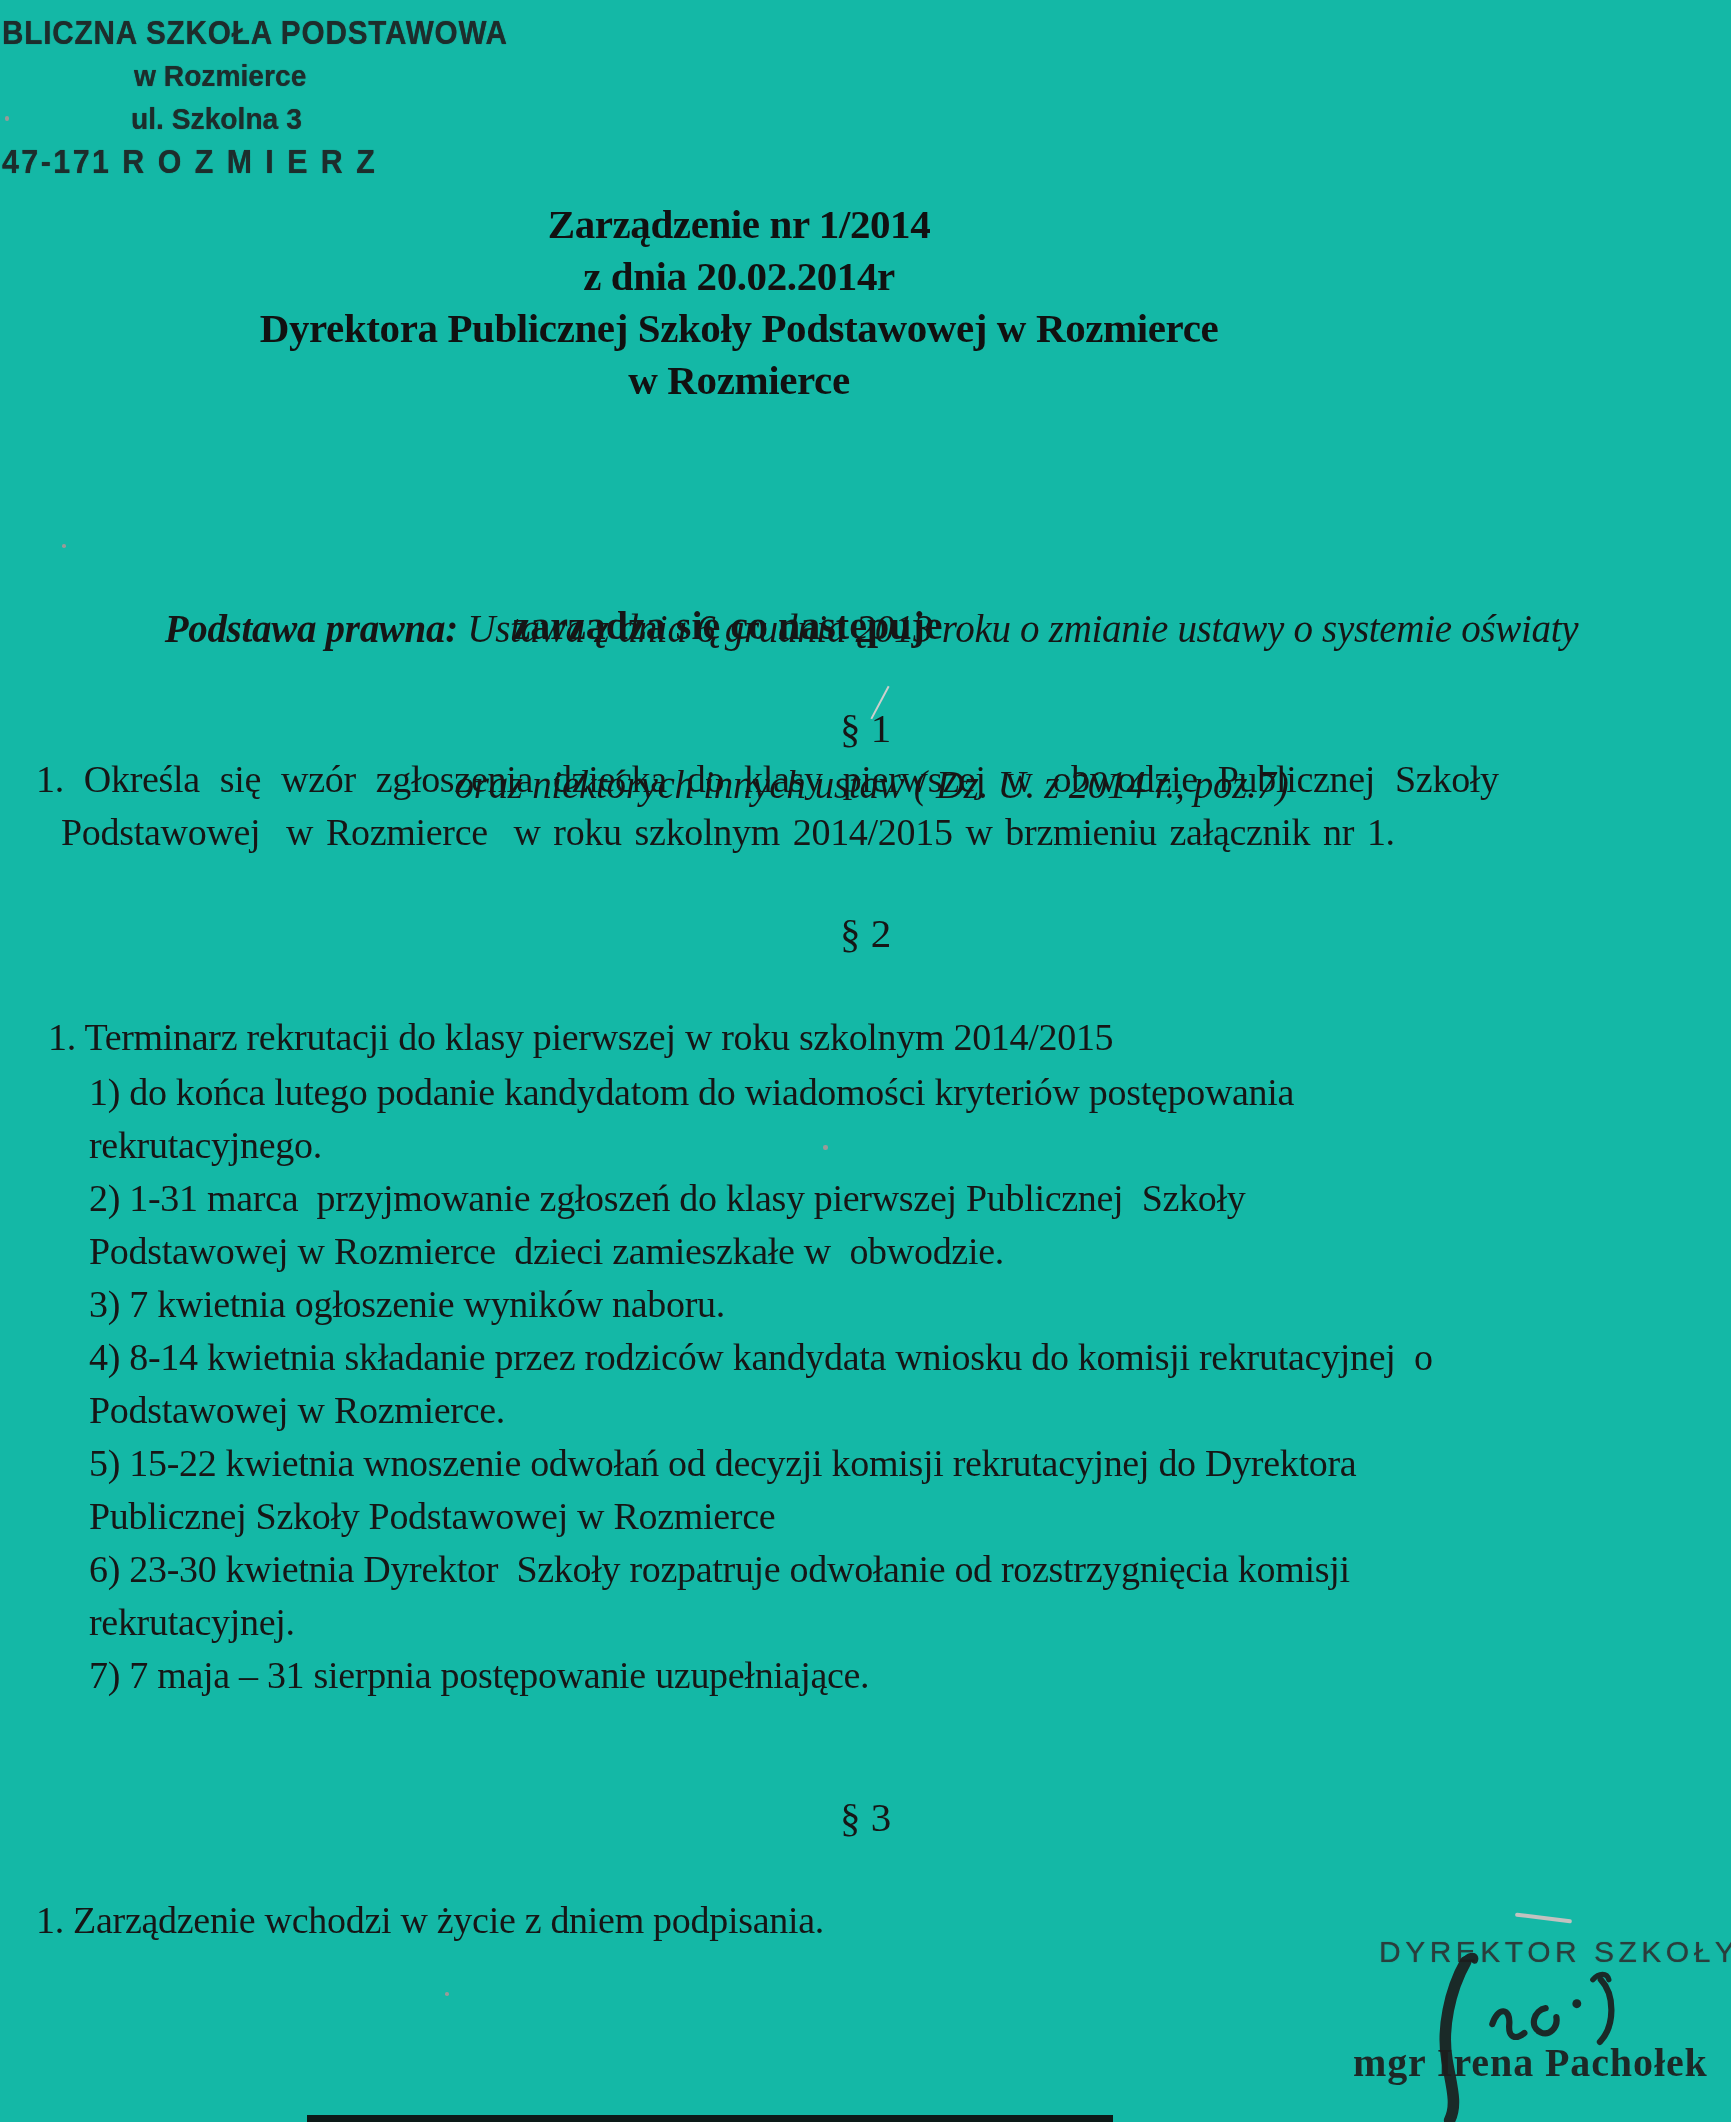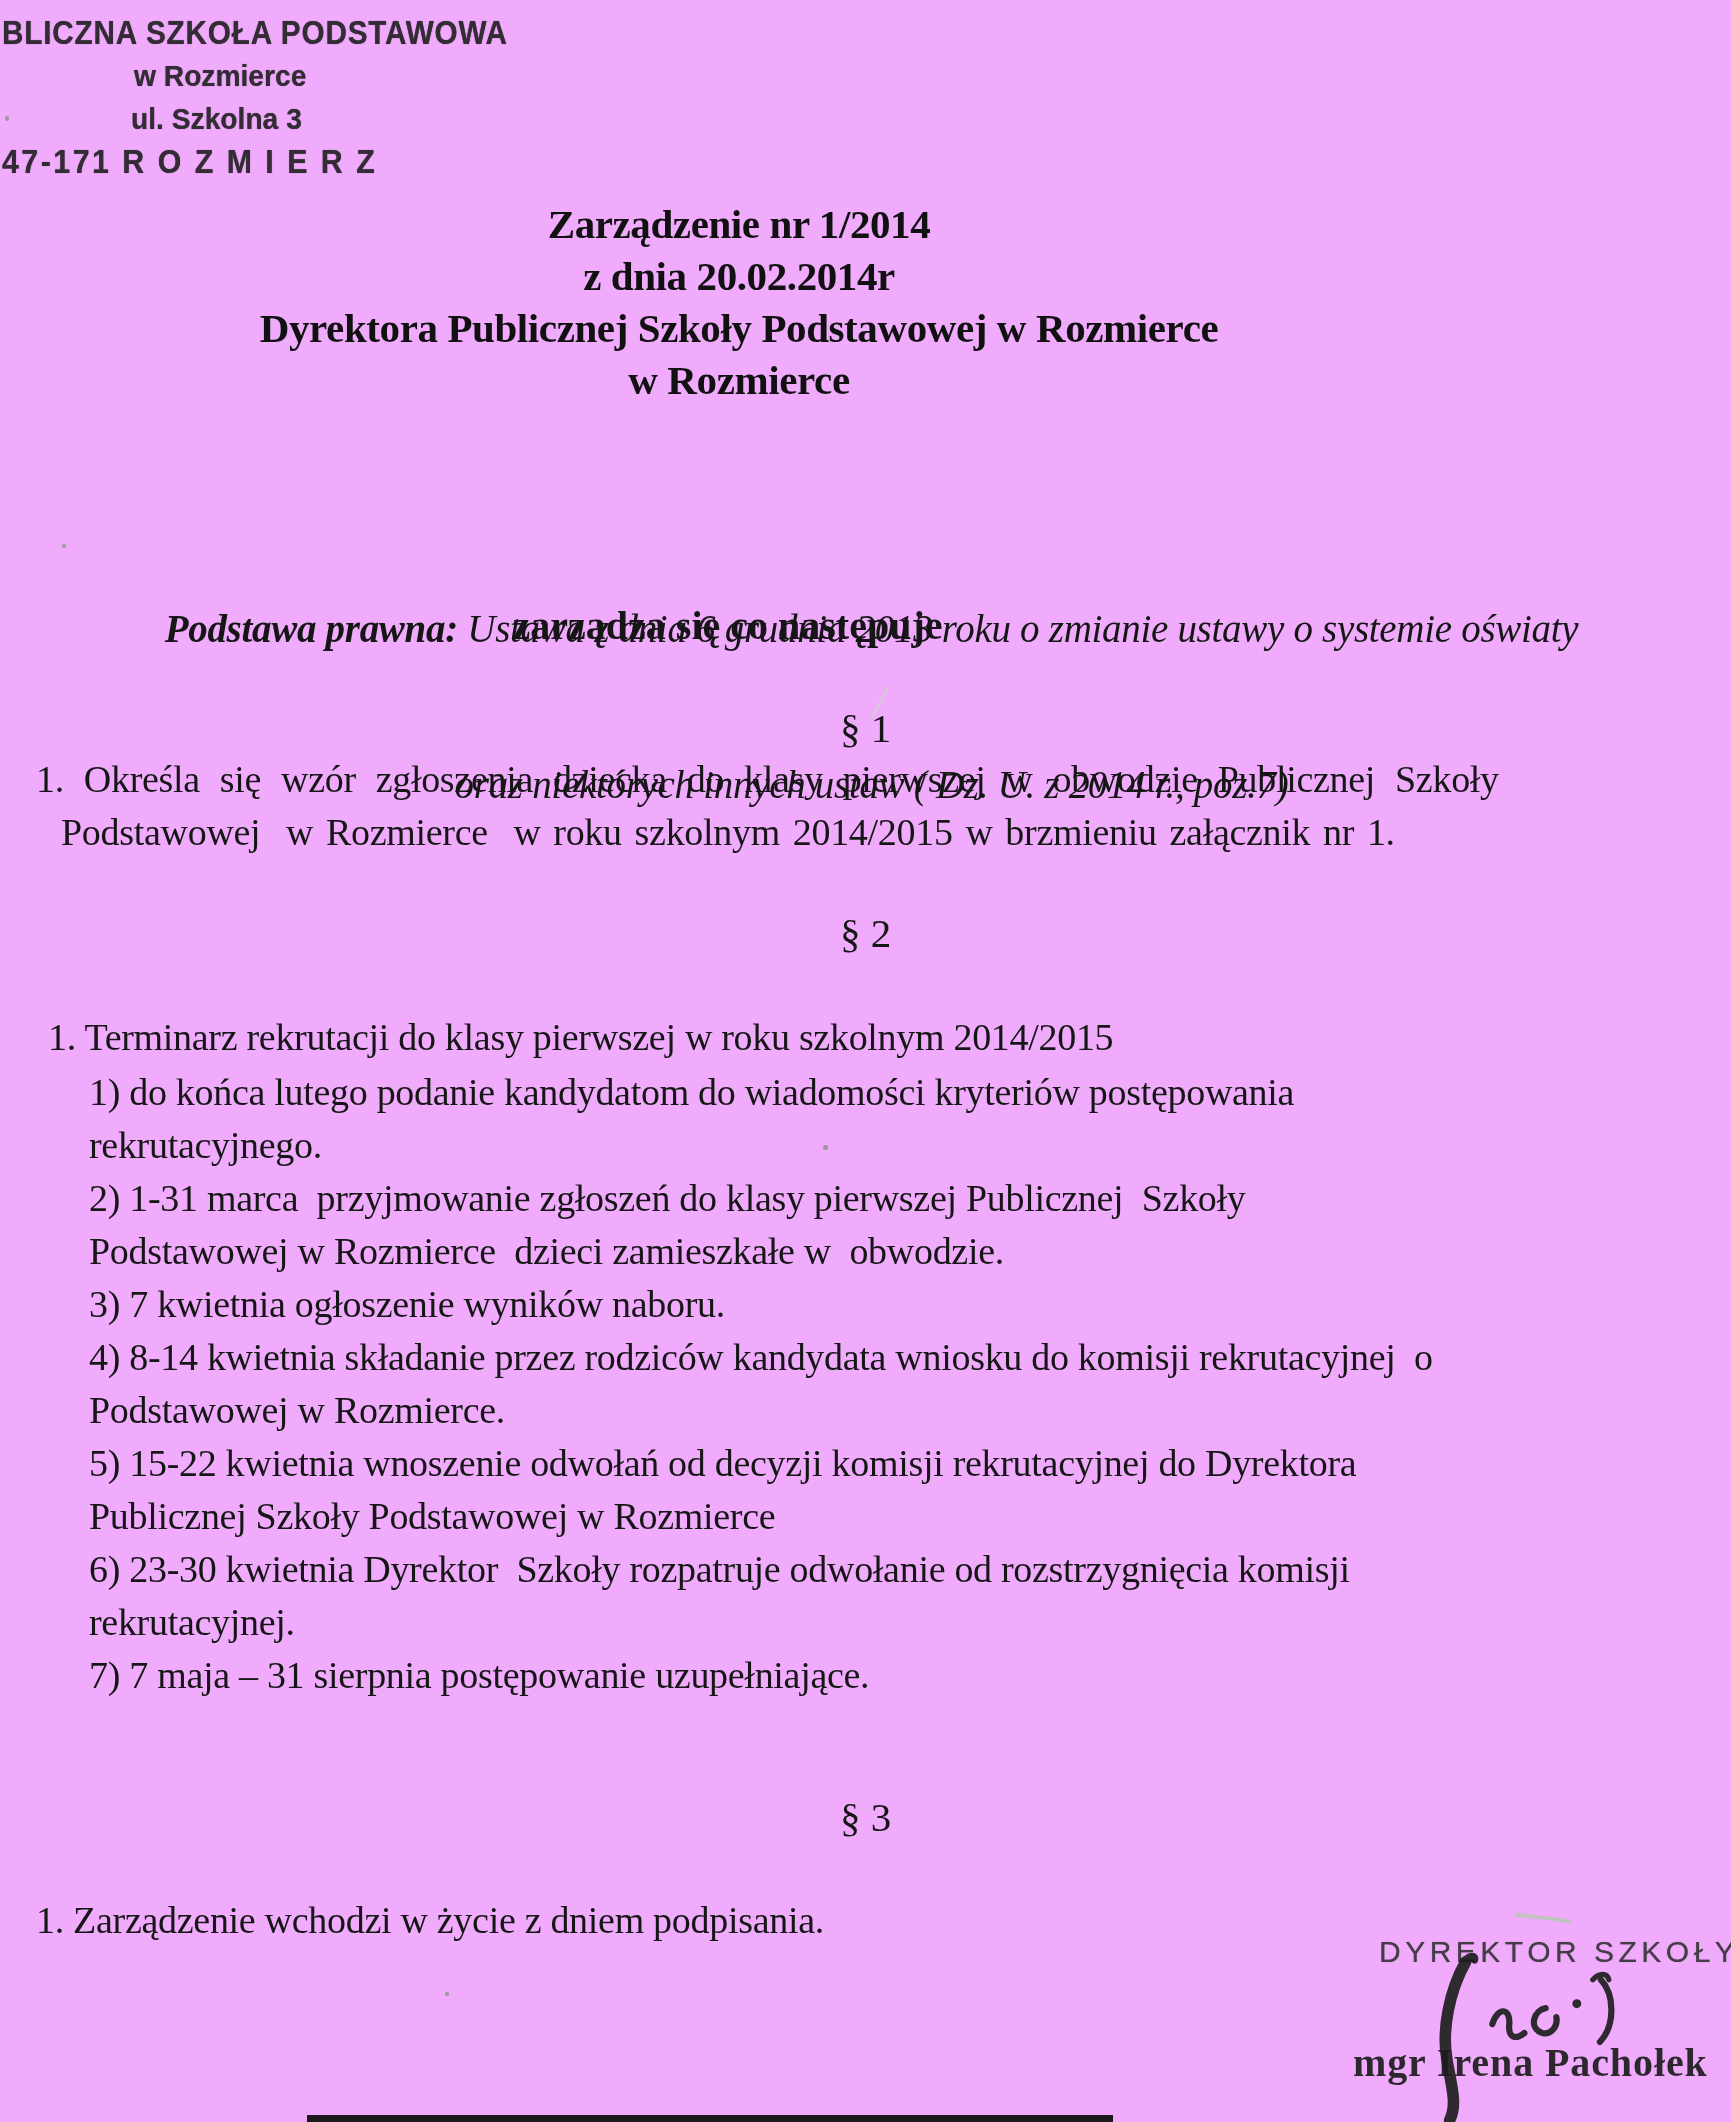--- a/index.html
+++ b/index.html
@@ -1,20 +1,20 @@
 <!DOCTYPE html>
 <html style="font-size:14.3px"><head>
 <meta charset="utf-8">
 <style>
   html,body { margin:0; padding:0; background:#e9e9e7; }
   .page {
     position:relative;
     width:1731px; height:2123px;
     margin:0 auto;
-    background:#f0abfc;
+    background:#14b8a6;
     overflow:hidden;
     font-family:"Liberation Serif","DejaVu Serif",serif;
     color:#161616;
   }
 
   
   .stamp-line {
     position:absolute;
     font-family:"Liberation Sans","DejaVu Sans",sans-serif;
     font-weight:700;

